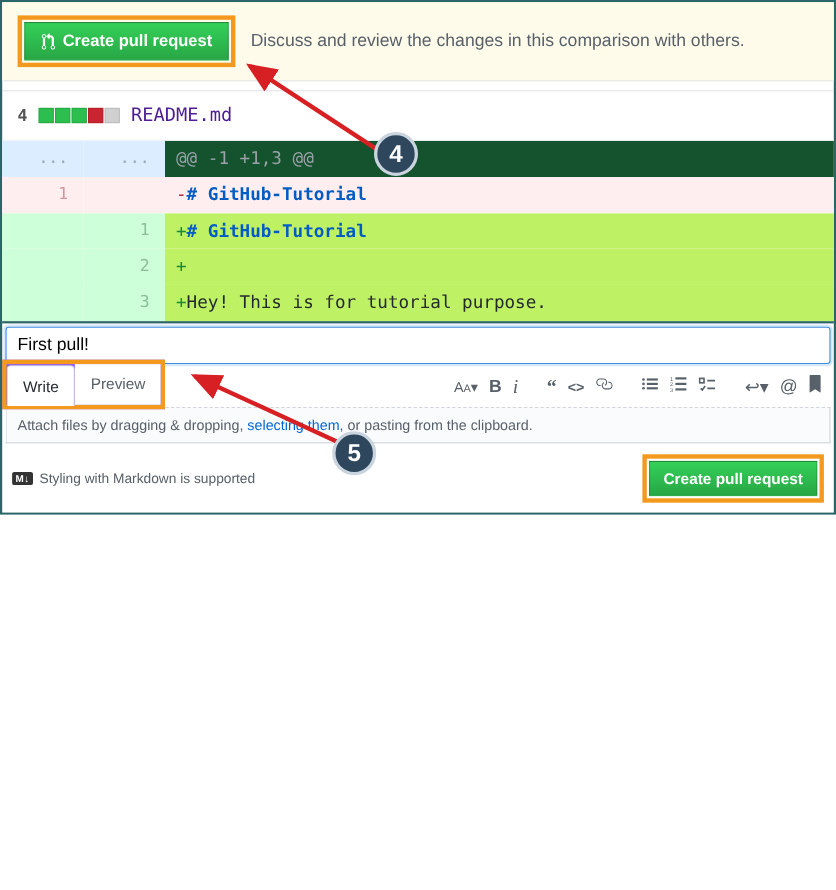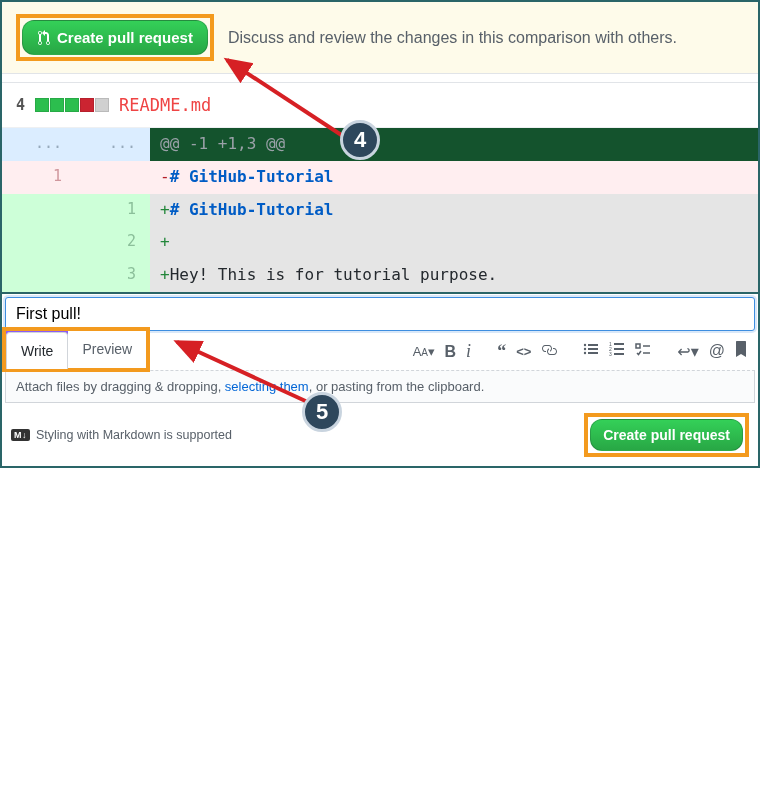--- a/index.html
+++ b/index.html
@@ -2,59 +2,59 @@
 <html><head>
 <meta charset="utf-8">
 <style>
 * { box-sizing: border-box; margin: 0; padding: 0; }
 body { font-family: -apple-system, BlinkMacSystemFont, "Segoe UI", Helvetica, Arial, sans-serif; font-size: 14px; color: #24292e; background: #fff; width: 760px; }
 .outer { border: 2px solid #2a6568; padding: 0; }
 
 
 .banner { background: #fefbea; padding: 12px 14px; display: flex; align-items: center; border-bottom: 1px solid #e1e4e8; }
 .highlight-box-top { border: 4px solid #f39a1e; display: inline-block; padding: 2px; }
-.btn-green { background: linear-gradient(to bottom, #34d058, #28a745); color: #fff; border: 1px solid rgba(27,31,35,.2); border-radius: 12px; padding: 8px 14px; font-size: 15px; font-weight: 600; cursor: pointer; display: inline-flex; align-items: center; gap: 6px; }
+.btn-green { background: linear-gradient(to bottom, #34d058, #28a745); color: #fff; border: 1px solid rgba(27,31,35,.2); border-radius: 0; padding: 8px 14px; font-size: 15px; font-weight: 600; cursor: pointer; display: inline-flex; align-items: center; gap: 6px; }
 .banner-text { margin-left: 14px; color: #586069; font-size: 16px; }
 
 
 .diff-head { padding: 12px 14px; display: flex; align-items: center; gap: 10px; border-top: 1px solid #e1e4e8; margin-top: 8px;}
 .change-count { font-family: "SFMono-Regular", Consolas, monospace; font-size: 15px; font-weight: 600; color: #555; }
 .blocks { display: inline-flex; gap: 1px; }
 .block { width: 14px; height: 14px; border: 1px solid rgba(0,0,0,0.1); }
 .bg-g { background: #2cbe4e; }
 .bg-r { background: #cb2431; }
 .bg-n { background: #d0d0d0; }
-.filename { font-family: "SFMono-Regular", Consolas, monospace; font-size: 17px; color: #ef4444; }
+.filename { font-family: "SFMono-Regular", Consolas, monospace; font-size: 17px; color: #4c1d95; }
 
 
 .diff { width: 100%; border-collapse: collapse; font-family: "SFMono-Regular", Consolas, monospace; font-size: 16px; line-height: 1.8; table-layout: fixed; border-top: 1px solid #eef0f2; }
 .diff td { vertical-align: top; }
 .ln { width: 74px; text-align: right; padding: 2px 14px 2px 0; color: #a0a5aa; user-select: none; font-size:15px;}
 .code { padding: 2px 10px; white-space: pre; }
 .hunk .ln { background: #dbedff; color: #96a9bb; }
 .hunk .code { background: #14532d; color: #9aa1a8; }
 .del .ln { background: #ffeef0; color: #d0979d; }
 .del .code { background: #ffeef0; }
 .add .ln { background: #cdffd8; color: #8bbf9a; }
-.add .code { background: #e5e5e5; }
+.add .code { background: #bef264; }
 .marker { color: #22863a; font-family: monospace; }
 .marker-del { color: #b31d28;}
 .head-text { color: #005cc5; font-weight: 600; }
 .plain-text { color: #24292e; }
 
 
 .form-wrap { border-top: 2px solid #2a6568; padding: 3px 3px 3px 3px;}
 .highlight-mid { border: 4px solid #f39a1e; display:inline-block; position:relative; z-index:5; background:#8b5cf6;}
 .title-wrap { padding: 0px; }
 .title-input { width: 100%; padding: 7px 10px; font-size: 16px; border: 1px solid #3d8ee0; border-radius: 3px; background: #fff; outline: none; box-shadow: 0 0 0 2px rgba(3,102,214,.15); }
 
 .tabrow { display: flex; align-items: center; border-bottom: 1px solid #d1d5da; margin-top: -4px; padding-right: 8px;}
 .tab { padding: 10px 14px; font-size: 14px; color: #586069; cursor: pointer; border: 1px solid transparent; border-bottom: none; background: #fafbfc;}
 .tab.active { background: #fff; border-color: #d1d5da; border-radius: 4px 4px 0 0; color: #24292e; position:relative; top:1px;}
-.toolbar { margin-left: auto; display: flex; align-items: flex-start; gap: 26px; color: #586069; }
+.toolbar { margin-left: auto; display: flex; align-items: flex-end; gap: 26px; color: #586069; }
 .tool-group { display: flex; gap: 10px; align-items: center; }
 .tool { cursor: pointer; font-size: 16px; color: #586069; }
 .tool-b { font-weight: 700; font-size:16px;}
 .tool-i { font-style: italic; font-family: Georgia, serif; font-size:18px;}
 
 .desc { width: 100%; min-height: 200px; border: 1px solid #d1d5da; border-top: none; border-radius: 0 0 3px 3px; padding: 10px; font-size: 14px; font-family: inherit; resize: vertical; background: #fff; }
 .attach-bar { border: 1px solid #d1d5da; border-top: 1px dashed #d1d5da; padding: 8px 10px; font-size: 13px; color: #586069; background: #fafbfc; margin-top:-2px;}
 .attach-bar .link { color: #0366d6; cursor: pointer; }
 
 .footer { display: flex; align-items: center; justify-content: space-between; padding: 10px 6px 6px 6px; }

